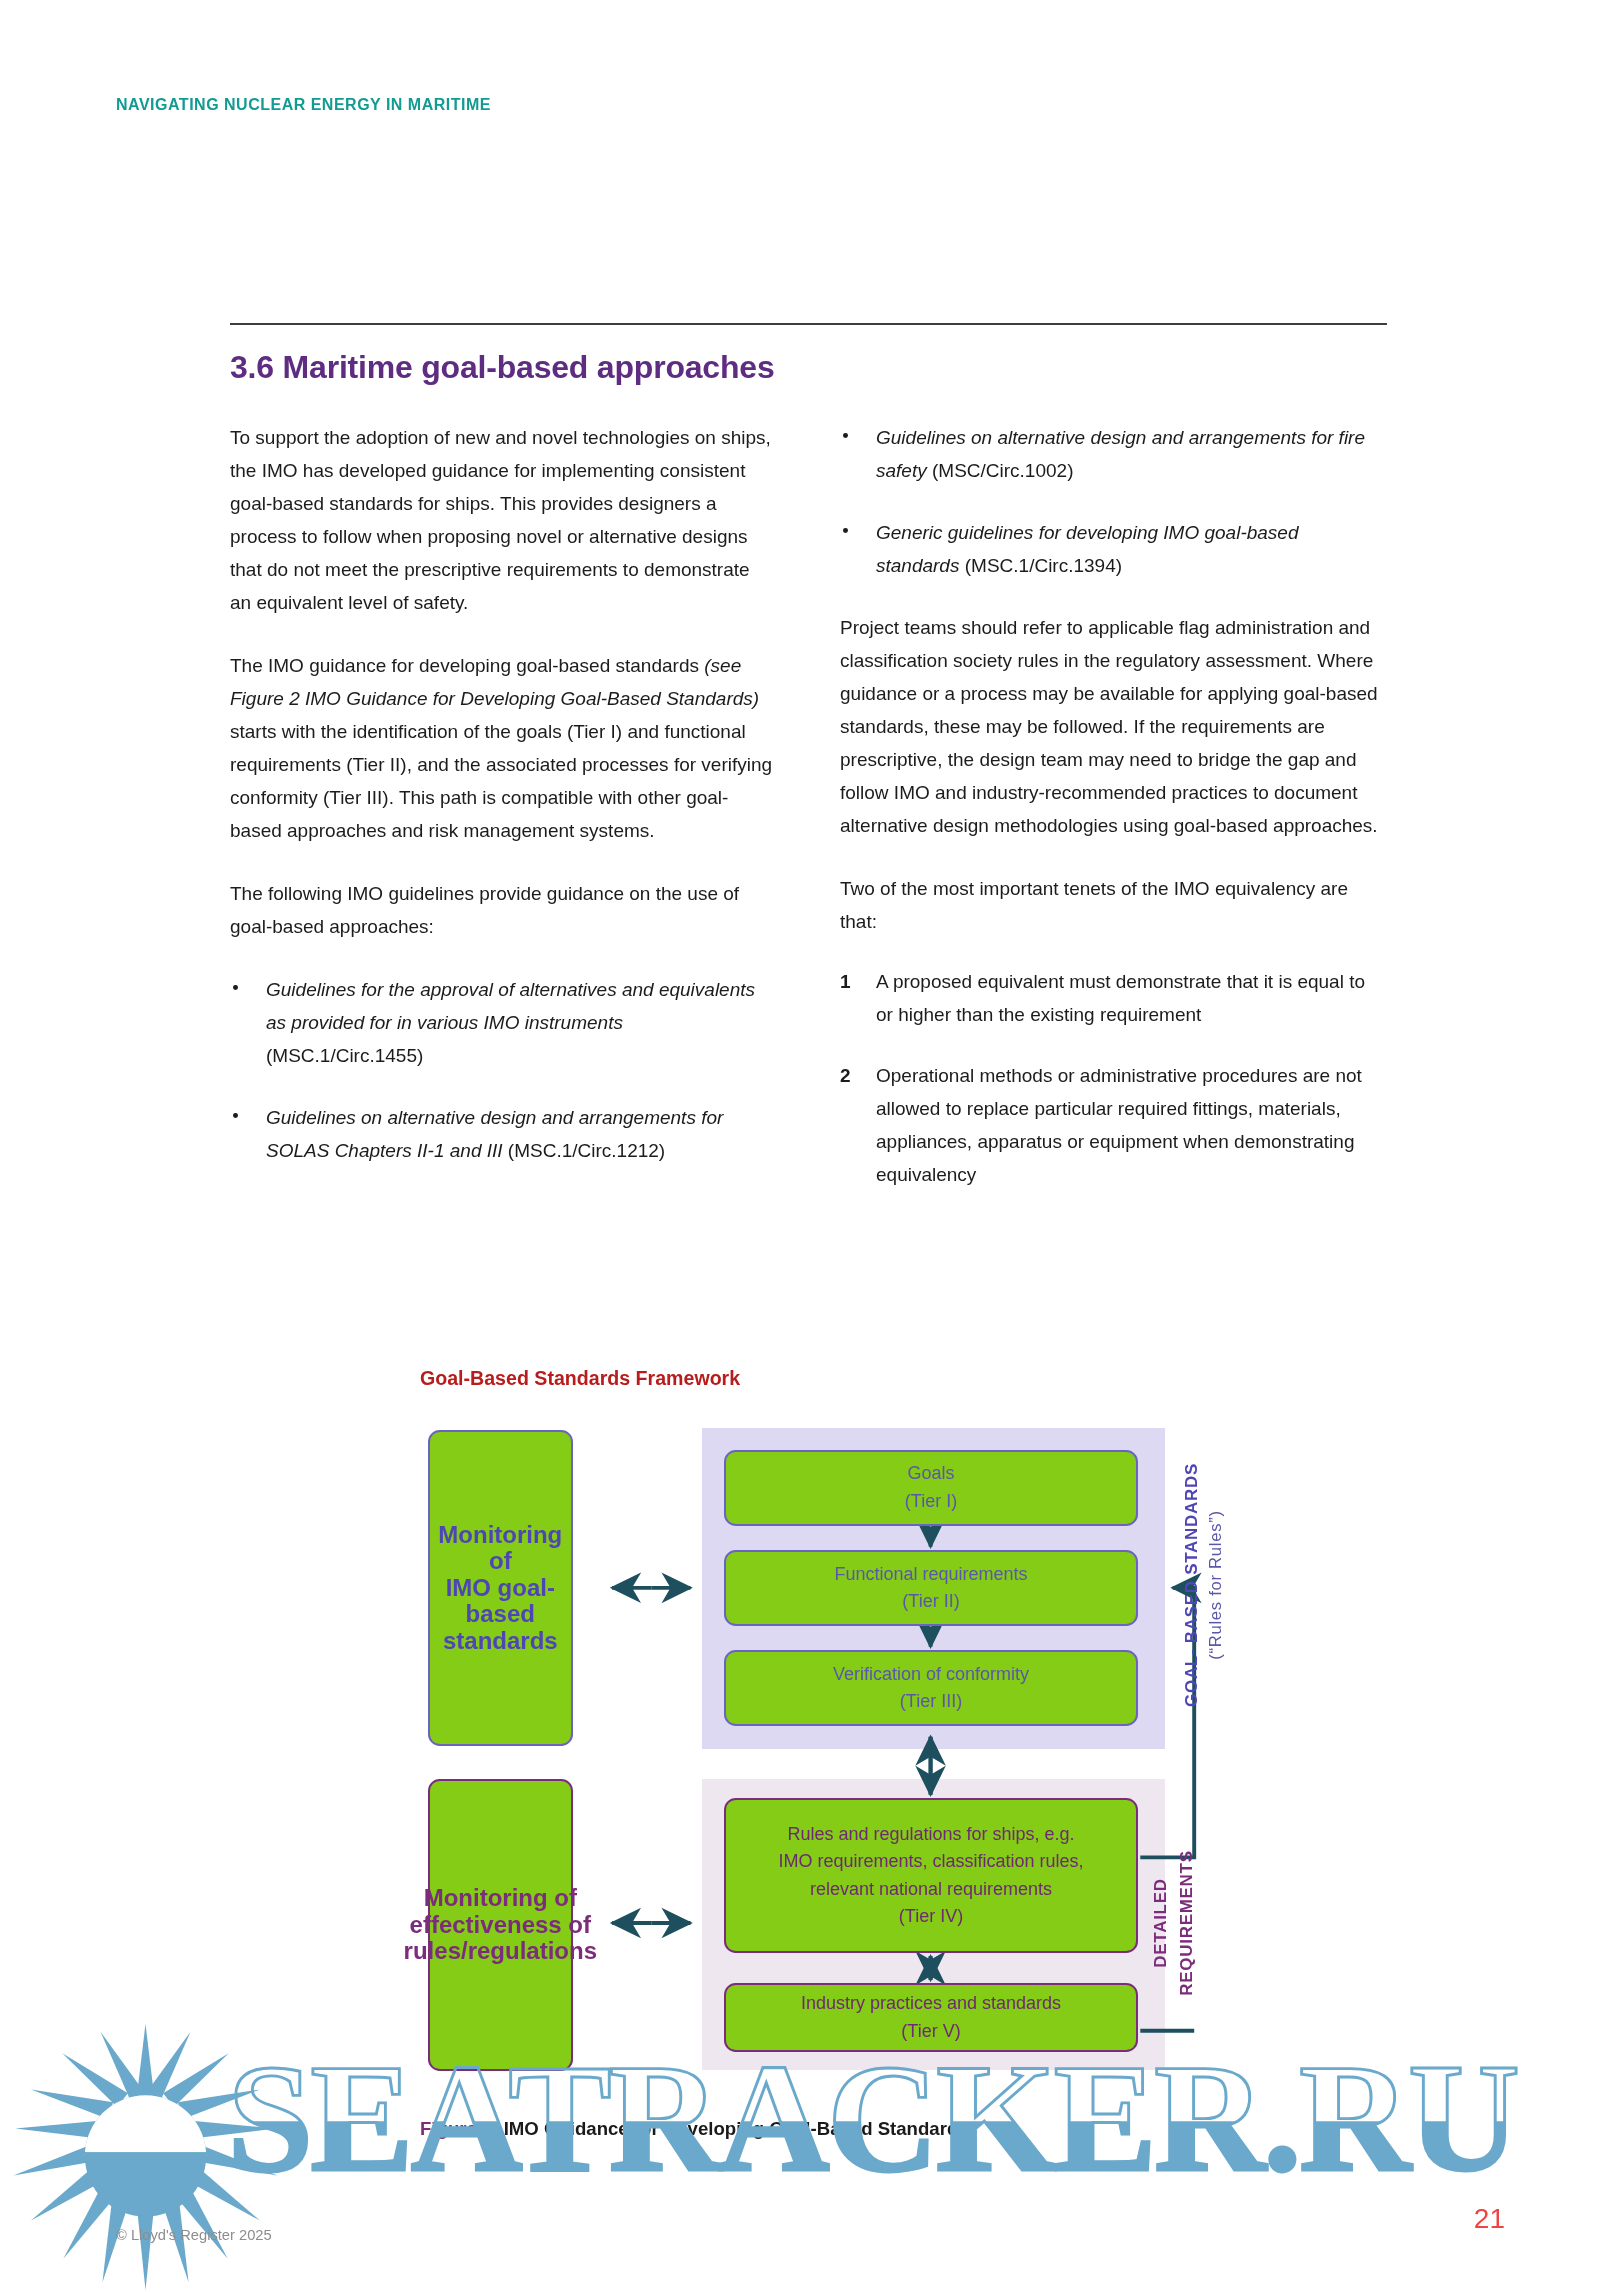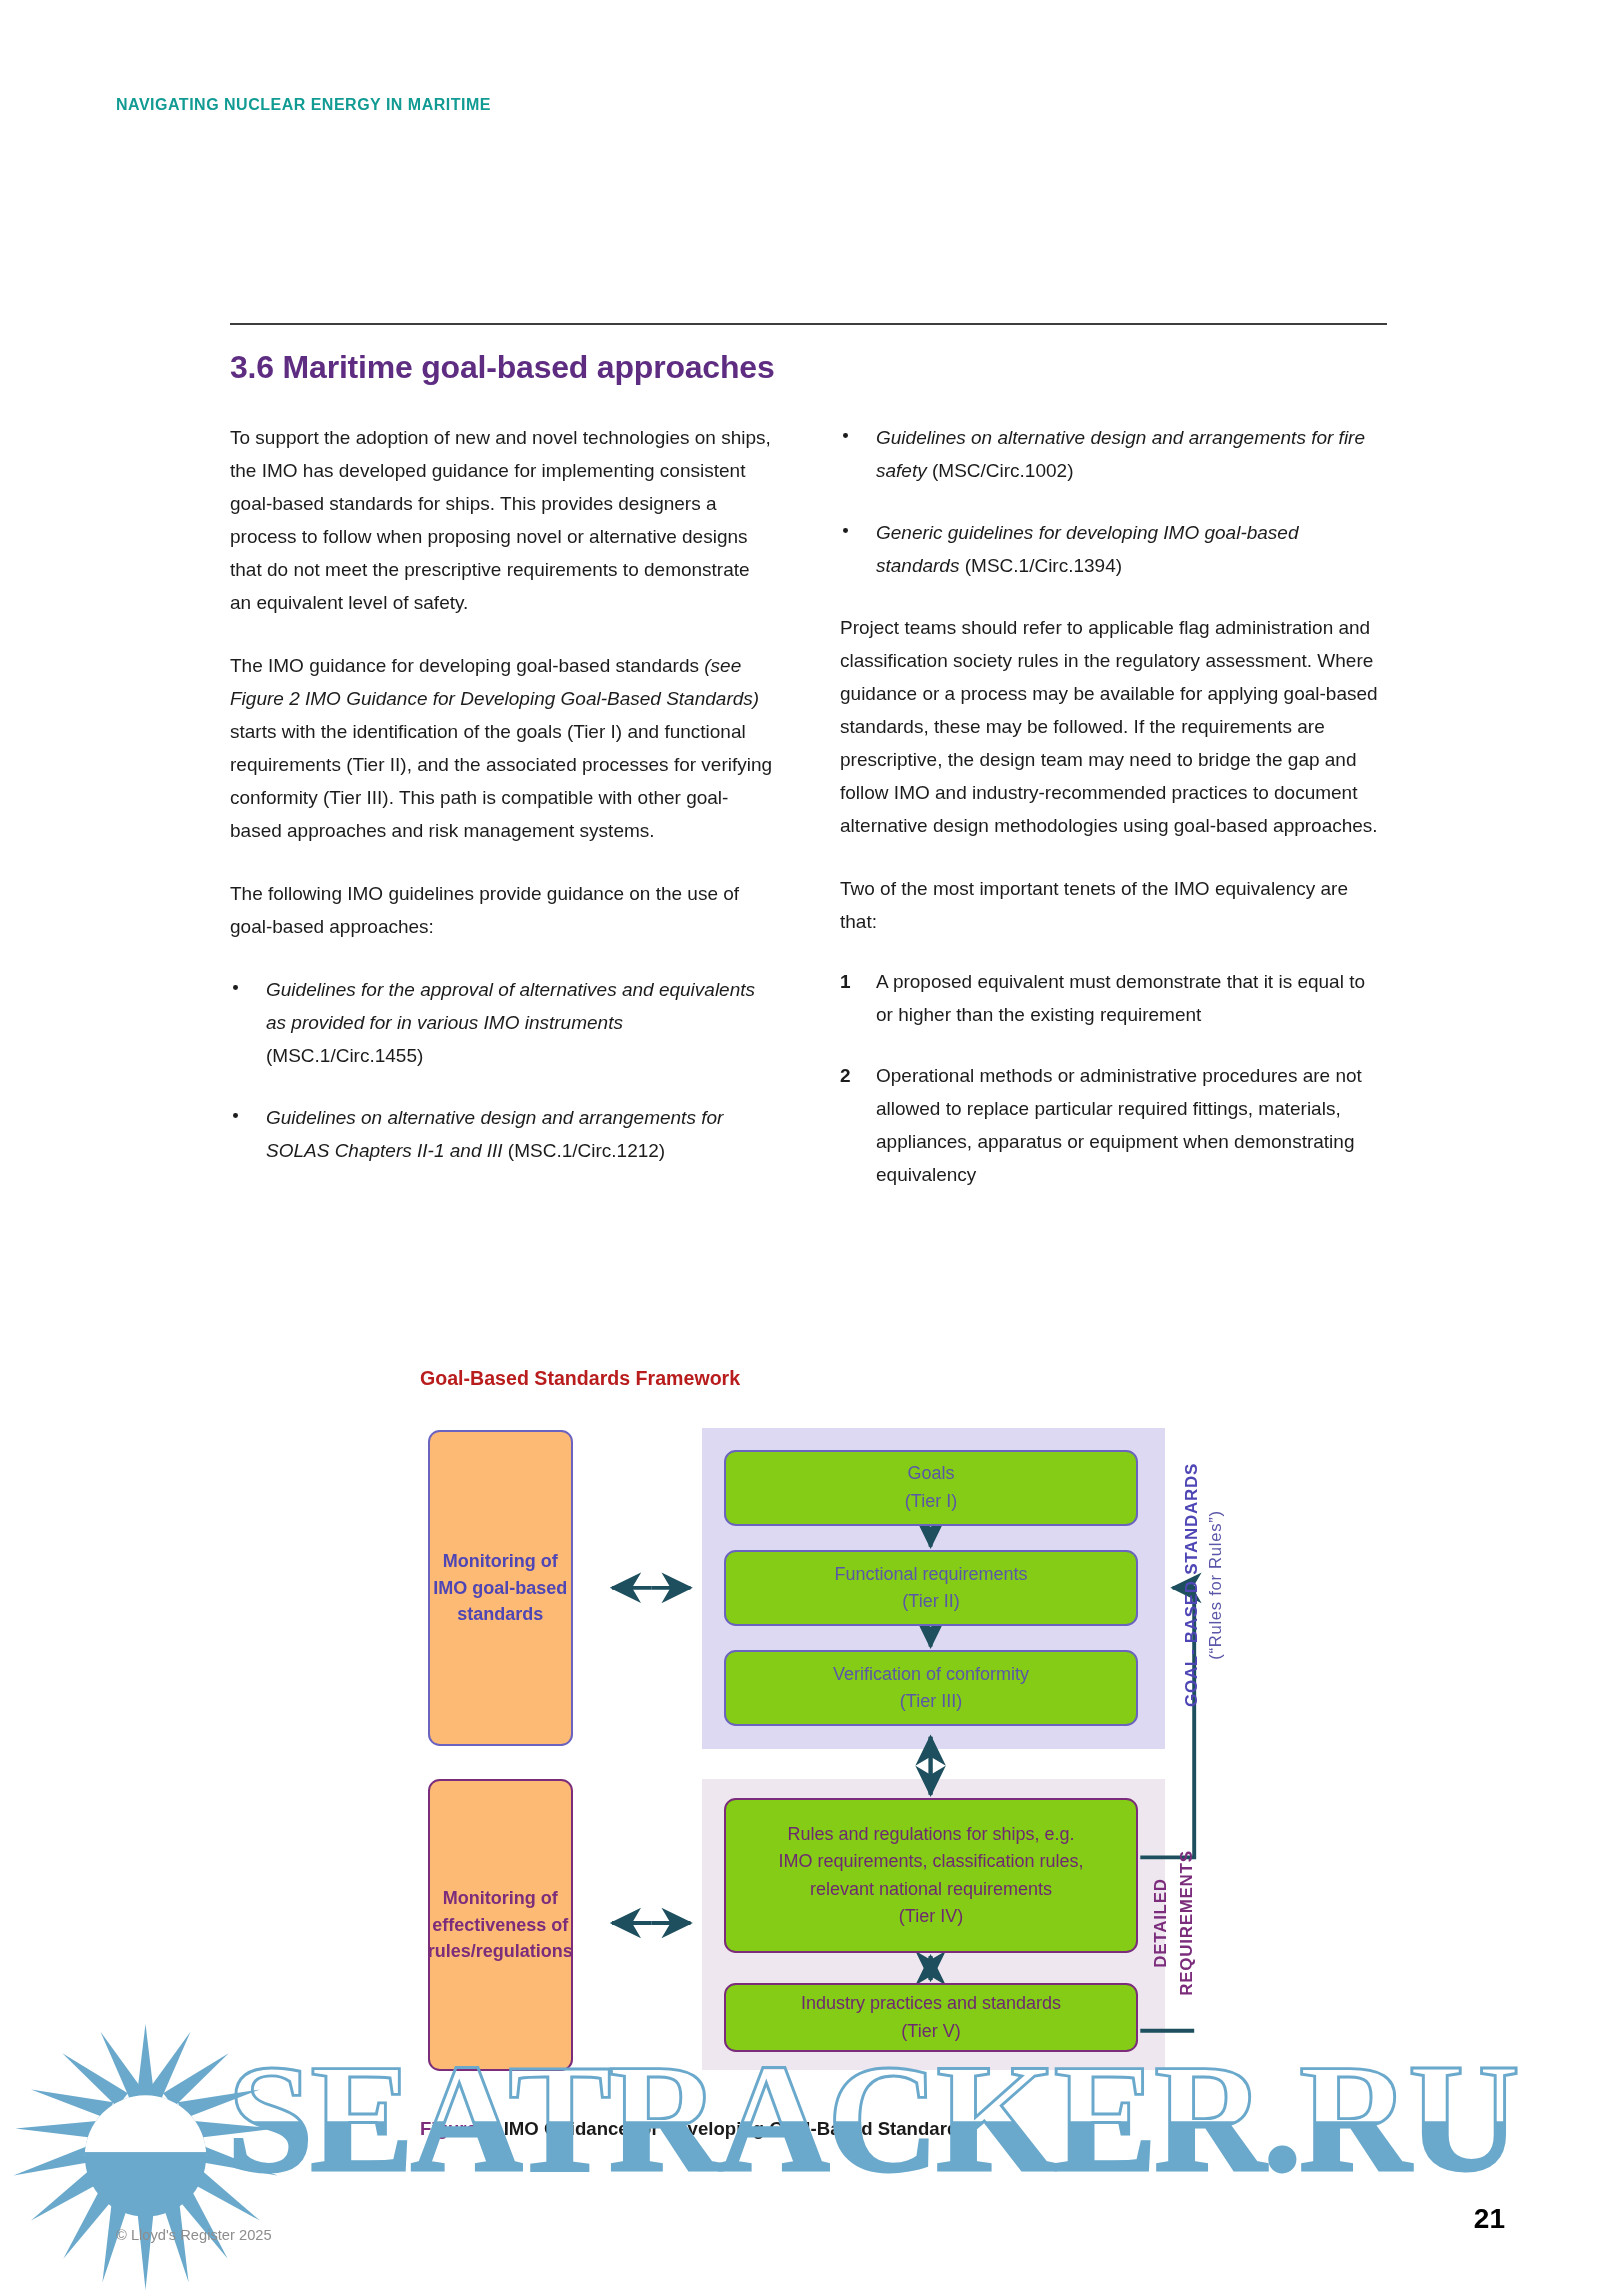--- a/index.html
+++ b/index.html
@@ -73,23 +73,23 @@
     position: absolute; left: 282px; top: 0; width: 463px; height: 321px;
     background: #ded9f2;
   }
   .panel-det {
     position: absolute; left: 282px; top: 351px; width: 463px; height: 291px;
     background: #efe7f0;
   }
 
   
   .mon-box {
-    position: absolute; background: #fdba74;
+    position: absolute; background: #84cc16;
     border-radius: 11.8px; display: flex; align-items: center; justify-content: center;
-    text-align: center; font-weight: bold; line-height: 26.5px; font-size: 18px;
+    text-align: center; font-weight: bold; line-height: 26.5px; font-size: 24px;
   }
   .mon-top {
     left: 7.8px; top: 2px; width: 145px; height: 316px;
     border: 2.9px solid #6b63c0; color: #4f46b5;
   }
   .mon-bot {
     left: 7.8px; top: 351px; width: 145px; height: 292px;
     border: 2.9px solid #7b2d7b; color: #7b2d7b;
   }
 
@@ -142,21 +142,21 @@
   }
   .figure-caption .fignum { color: #7b2d7b; }
 
   
   .footer-copy {
     position: absolute; left: 116px; top: 2227px;
     font-size: 14.7px; color: #8d8d8d;
   }
   .page-number {
     position: absolute; right: 116px; top: 2203px;
-    font-size: 28px; font-weight: bold; color: #000000; text-align: center;
+    font-size: 28px; font-weight: normal; color: #ef4444; text-align: center;
   }
 
   
   .watermark { position: absolute; left: 0; top: 2019px; width: 1621px; height: 273px; pointer-events: none; }
   .wm-text {
     position: absolute; left: 227px; top: 21.6px;
     font-size: 155px; font-weight: bold; letter-spacing: -2.9px;
     font-family: "Liberation Serif", serif;
     color: transparent;
     -webkit-text-stroke: 2.9px #6aa9cc;

